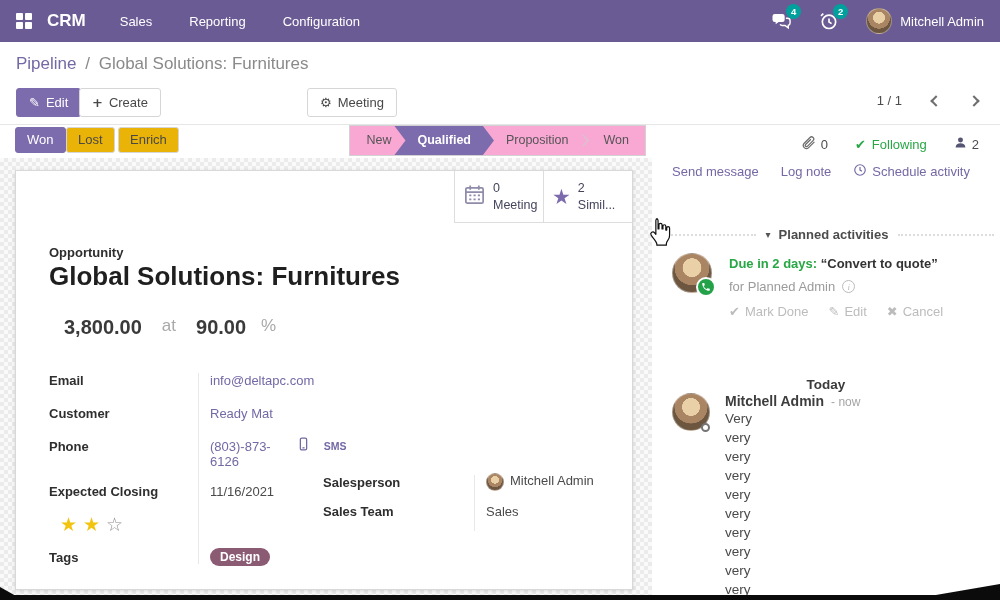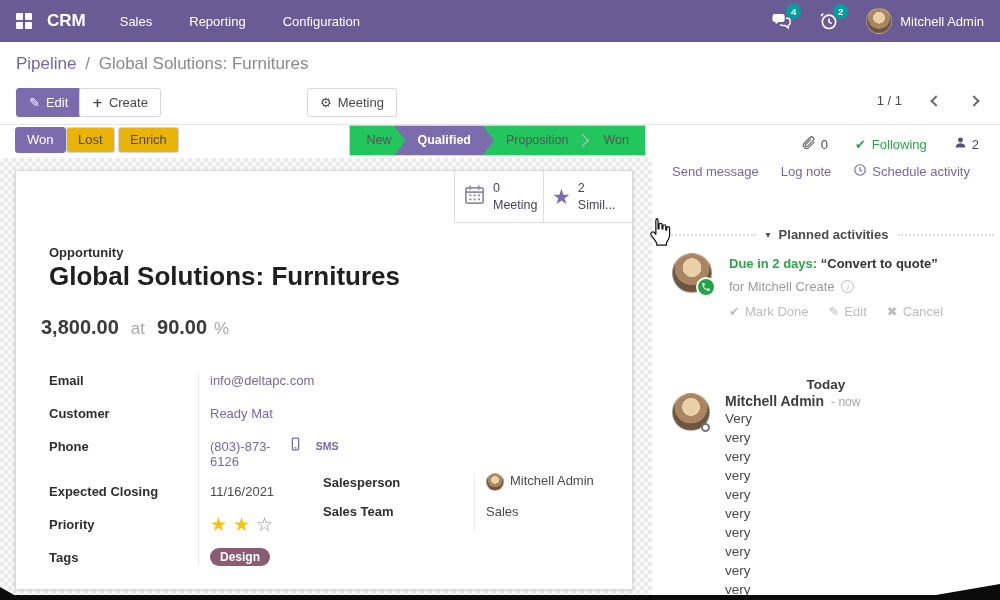--- a/index.html
+++ b/index.html
@@ -51,21 +51,21 @@
   .chev.left  { border-top:2px solid #6e6e6e; border-left:2px solid #6e6e6e;  transform:rotate(-45deg); }
   .chev.right { border-top:2px solid #6e6e6e; border-right:2px solid #6e6e6e; transform:rotate(45deg); }
 
   
   .status-row { position:absolute; top:125px; left:0; width:652px; height:33px; background:#fff; z-index:4; }
   .sbtn { position:absolute; top:2px; font-size:13px; border-radius:3px; padding:4px 11px;
     border:1px solid #d6d6d6; background:#eab308; color:#484848; cursor:pointer; line-height:16px; }
   .sbtn.primary { background:#7c6bad; border-color:#7c6bad; color:#fff; }
   #sb-won { left:15px; } #sb-lost { left:66px; } #sb-enrich { left:118px; }
   .stagebar { position:absolute; right:6px; top:0; height:31px; border:1px solid #d2d2d2;
-    background:#22c55e; display:flex; align-items:stretch; font-size:12.5px; color:#555; overflow:hidden; }
+    background:#f9a8d4; display:flex; align-items:stretch; font-size:12.5px; color:#555; overflow:hidden; }
   .stage { line-height:29px; padding:0 16px; cursor:pointer; white-space:nowrap; }
   .stage.active { background:#7c6bad; color:#fff; font-weight:bold; margin-left:-13px;
     padding:0 23px 0 23px;
     clip-path:polygon(0 0, calc(100% - 11px) 0, 100% 50%, calc(100% - 11px) 100%, 0 100%, 11px 50%); }
   .stage.after-active { margin-left:-11px; padding-left:23px; }
   .stage-sep { width:9px; height:9px; border-top:1px solid #ccc; border-right:1px solid #ccc;
     transform:rotate(45deg); align-self:center; margin:0 1px 0 -7px; flex:none; }
 
   
   .content-bg { position:absolute; top:158px; left:0; width:652px; height:442px;
@@ -74,37 +74,37 @@
   
   .sheet { position:absolute; top:170px; left:15px; width:618px; height:420px; background:#fff;
     border:1px solid #d8d8d8; box-shadow:0 1px 4px rgba(0,0,0,.14); z-index:6; overflow:hidden; }
   .stat-row { position:absolute; top:0; right:0; display:flex; }
   .stat-btn { width:89px; height:52px; border-left:1px solid #ddd; border-bottom:1px solid #ddd;
     display:flex; align-items:center; gap:7px; padding:0 8px; background:#fff; cursor:pointer; }
   .stat-txt { display:flex; flex-direction:column; font-size:12.5px; color:#44445c; line-height:1.3; }
   .stat-star { font-size:21px; color:#7c6bad; line-height:20px; }
   .type-label { position:absolute; left:33px; top:74px; font-size:13px; font-weight:bold; color:#2e2e2e; }
   .sheet-title { position:absolute; left:33px; top:90px; font-size:26px; font-weight:bold; color:#1f1f1f; }
-  .amount-row { position:absolute; left:25px; top:145px; display:flex; align-items:flex-end; gap:12px; }
+  .amount-row { position:absolute; left:48px; top:145px; display:flex; align-items:flex-start; gap:20px; }
   .amount, .prob { font-size:20px; font-weight:bold; color:#3a3a3a; }
   .tok { font-size:17px; color:#a9a9a9; }
   .tok.pct { margin-left:-5px; }
 
   .fields-left  { position:absolute; left:33px;  top:200px; width:285px; }
   .fields-right { position:absolute; left:307px; top:302px; width:290px; }
   .fields-left::before, .fields-right::before { content:""; position:absolute; top:2px; bottom:4px;
     width:1px; background:#e8e8e8; }
   .fields-left::before  { left:149px; }
   .fields-right::before { left:151px; }
   .frow { display:flex; align-items:flex-start; margin-bottom:13px; min-height:20px; }
   .flabel { width:150px; flex:none; font-size:13px; font-weight:bold; color:#2e2e2e; padding-top:2px; }
   .fields-right .flabel { width:152px; }
   .fval { padding-left:11px; font-size:13px; color:#4a4a4a; padding-top:2px; }
   .fval.link { color:#7468a5; cursor:pointer; }
-  .sms-wrap { display:inline-flex; align-items:center; gap:16px; margin-left:20px; cursor:pointer; }
+  .sms-wrap { display:inline-flex; align-items:center; gap:16px; margin-left:28px; cursor:pointer; }
   .sms-txt { font-size:10.5px; font-weight:bold; color:#7468a5; }
   .stars { display:flex; gap:6px; padding-left:11px; font-size:19px; line-height:18px; cursor:pointer; }
   .star-f { color:#f2c40f; } .star-e { color:#8f8f8f; }
   .tagrow { margin-bottom:0; }
   .tag-pill { display:inline-block; background:#8b5b74; color:#fff; font-size:12px; font-weight:bold;
     padding:2px 10px; border-radius:10px; margin-left:11px; }
   .sp-val { display:flex; align-items:flex-start; gap:6px; padding-left:11px; width:120px;
     flex-wrap:wrap; font-size:13px; color:#4a4a4a; }
   .avatar.xs { width:18px; height:18px; }
 
@@ -287,21 +287,20 @@
             </svg>
         </span>
         <span class="sms-txt">SMS</span>
       </span>
     </div>
     <div class="frow">
       <span class="flabel">Expected Closing</span>
       <span class="fval">11/16/2021</span>
     </div>
     <div class="frow">
-      <span class="flabel">Priority</span>
       <span class="stars">
         <span class="star-f glyph">★</span>
         <span class="star-f glyph">★</span>
         <span class="star-e glyph">☆</span>
       </span>
     </div>
     <div class="frow tagrow">
       <span class="flabel">Tags</span>
       <span class="tag-pill">Design</span>
     </div>
@@ -381,21 +380,21 @@
             <path d="M6.62 10.79a15.05 15.05 0 0 0 6.59 6.59l2.2-2.2a1 1 0 0 1 1.01-.25c1.12.37 2.33.57 3.58.57a1 1 0 0 1 1 1V20a1 1 0 0 1-1 1C10.85 21 3 13.15 3 3.5a1 1 0 0 1 1-1h3.5a1 1 0 0 1 1 1c0 1.25.2 2.46.57 3.58a1 1 0 0 1-.25 1.01l-2.2 2.2z"></path>
           </svg>
       </span>
     </span>
     <div>
       <div class="act-line1">
         <span class="act-due">Due in 2 days:</span>
         <span class="act-sum">“Convert to quote”</span>
       </div>
       <div class="act-line2">
-        <span>for Mitchell Create</span>
+        <span>for Planned Admin</span>
         <span class="info-ic">i</span>
       </div>
       <div class="act-line3">
         <div>
           <span class="glyph">✔</span>
           <span>Mark Done</span>
         </div>
         <div>
           <span class="glyph">✎</span>
           <span>Edit</span>

